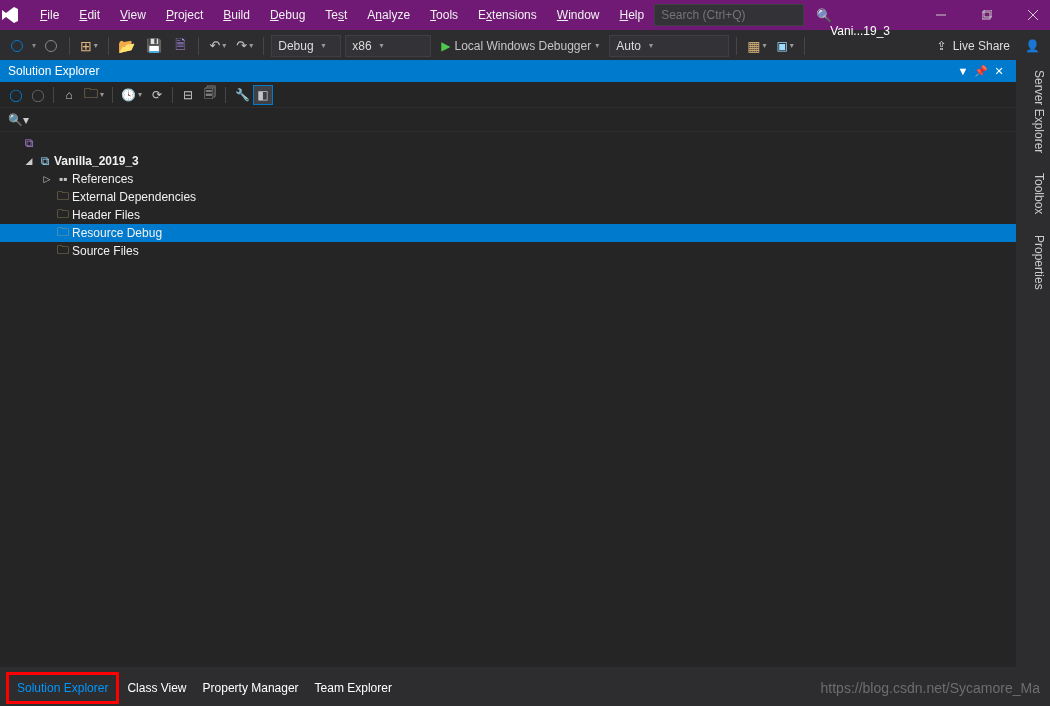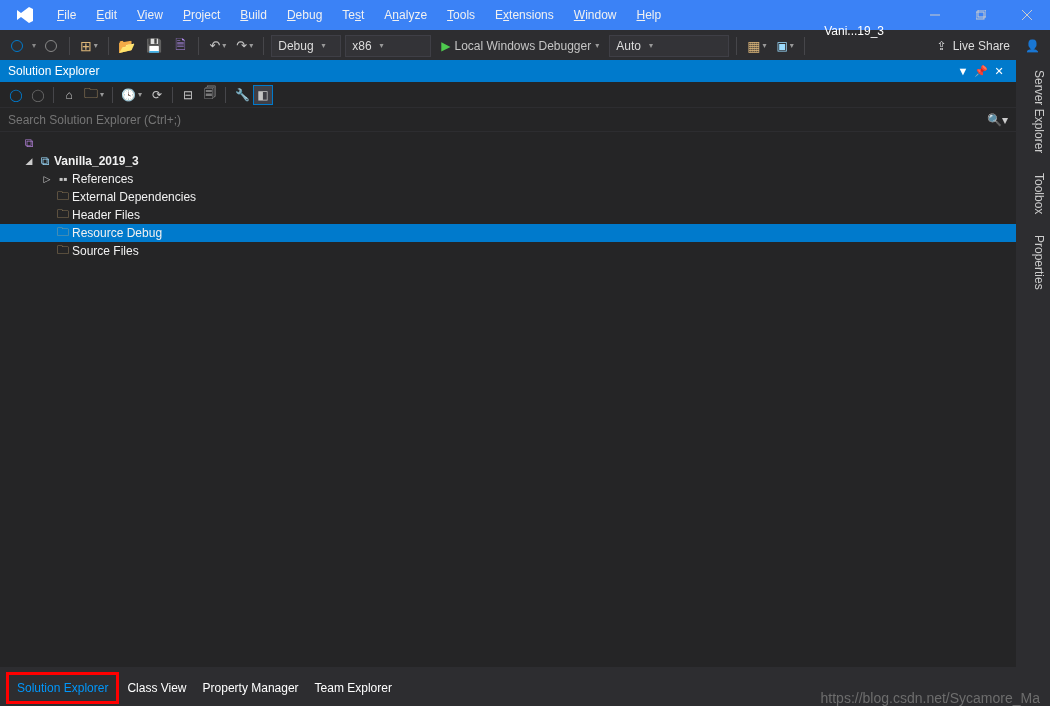--- a/index.html
+++ b/index.html
@@ -1,19 +1,19 @@
 <!DOCTYPE html>
 <html><head>
 <meta charset="utf-8">
 <style>
 * { margin:0; padding:0; box-sizing:border-box; font-family:"Segoe UI",Arial,sans-serif; }
 body { width:1050px; height:706px; background:#2d2d30; color:#f1f1f1; font-size:12px; position:relative; overflow:hidden; }
 
 
-.titlebar { height:30px; background:#3b82f6; display:flex; align-items:center; padding-left:13px; }
+.titlebar { height:30px; background:#701a75; display:flex; align-items:center; padding-left:0; }
 .vs-logo { width:24px; height:24px; display:flex; align-items:center; justify-content:center; margin-right:10px; }
 .menu { display:flex; gap:0; }
 .menu-item { padding:4px 10px; cursor:default; color:#f1f1f1; }
 .menu-item .u { text-decoration:underline; }
 .title-spacer { flex:1; }
 .search-box { display:flex; align-items:center; background:#333337; border:1px solid #3f3f46; height:22px; width:150px; padding:0 6px; margin-right:12px; }
 .search-box input { flex:1; background:transparent; border:none; color:#999; font-size:12px; outline:none; }
 .search-box .mag { color:#ccc; font-size:13px;}
 .doc-tab { color:#fff; padding:0 28px 0 14px; height:30px; display:flex; align-items:center; font-size:12px;margin-top:32px;}
 .win-btns { display:flex; }
@@ -69,21 +69,21 @@
 .sln-icon { color:#b180d7;}
 .proj-icon { color:#9cdcfe;}
 .ref-icon { color:#c5c5c5; font-size:10px;}
 .folder-icon { color:#dcb67a;}
 
 
 .bottom-tabs { position:absolute; bottom:0; left:0; right:0; height:36px; background:#2d2d30; display:flex; align-items:center; padding:0 6px;}
 .bottom-tabs .btab { padding:4px 8px; font-size:12px; cursor:default; color:#ffffff;}
 .bottom-tabs .btab.active { color:#0097fb;}
 .bottom-tabs .red-box { border:3px solid #ff0000; display:flex; padding:2px 0;}
-.watermark { position:absolute; right:10px; bottom:0; color:#6d6d6d; font-size:14px;}
+.watermark { position:absolute; right:10px; bottom:10px; color:#6d6d6d; font-size:14px;}
 
 
 .side-panels { position:absolute; right:0; top:60px; bottom:36px; width:25px; background:#2d2d30; display:flex; flex-direction:column;}
 .side-tab { writing-mode:vertical-rl; padding:10px 4px; font-size:12px; color:#ccc; cursor:default; text-align:center;}
 .nav-circle { width:12px; height:12px; border-radius:50%; border:1.5px solid #007acc; display:inline-block;}
 .nav-circle.fwd { border-color:#888;}
 .folder-yellow { color:#dcb67a; font-size:14px;}
 .save-ico { color:#b38df2; font-size:13px;}
 .undo-ico, .redo-ico { color:#c5c5c5; font-size:13px;}
 </style>
@@ -104,20 +104,24 @@
     <div class="menu-item"><span class="u">B</span>uild</div>
     <div class="menu-item"><span class="u">D</span>ebug</div>
     <div class="menu-item">Te<span class="u">s</span>t</div>
     <div class="menu-item">A<span class="u">n</span>alyze</div>
     <div class="menu-item"><span class="u">T</span>ools</div>
     <div class="menu-item">E<span class="u">x</span>tensions</div>
     <div class="menu-item"><span class="u">W</span>indow</div>
     <div class="menu-item"><span class="u">H</span>elp</div>
   </div>
   <div class="title-spacer"></div>
+  <div class="search-box">
+    <input placeholder="Search (Ctrl+Q)" style="">
+    <span class="mag">🔍</span>
+  </div>
   <div class="doc-tab">Vani...19_3</div>
   <div class="win-btns">
     <div class="win-btn">
         <svg width="10" height="10">
           <line x1="0" y1="5" x2="10" y2="5" stroke-width="1"></line>
         </svg>
       </div>
     <div class="win-btn">
         <svg width="10" height="10">
           <rect x="0" y="2" width="8" height="7" fill="none" stroke-width="1"></rect>
@@ -212,21 +216,20 @@
   <div class="tbtn">⊟</div>
   <div class="tbtn">🗐</div>
   <div class="sep"></div>
   <div class="wrench-group">
     <div class="tbtn">🔧</div>
     <div class="tbtn active">◧</div>
   </div>
 </div>
 
 <div class="search-row" style="width:1016px;">
-  <input placeholder="Search Solution Explorer (Ctrl+;)" style="">
   <span class="mag">🔍▾</span>
 </div>
 
 <div class="tree" style="width:1016px;">
   <div class="tree-row indent1">
     <span class="expander none"></span>
     <span class="icon sln-icon">⧉</span>
   </div>
   <div class="tree-row indent2 bold">
     <span class="expander expanded"></span>

